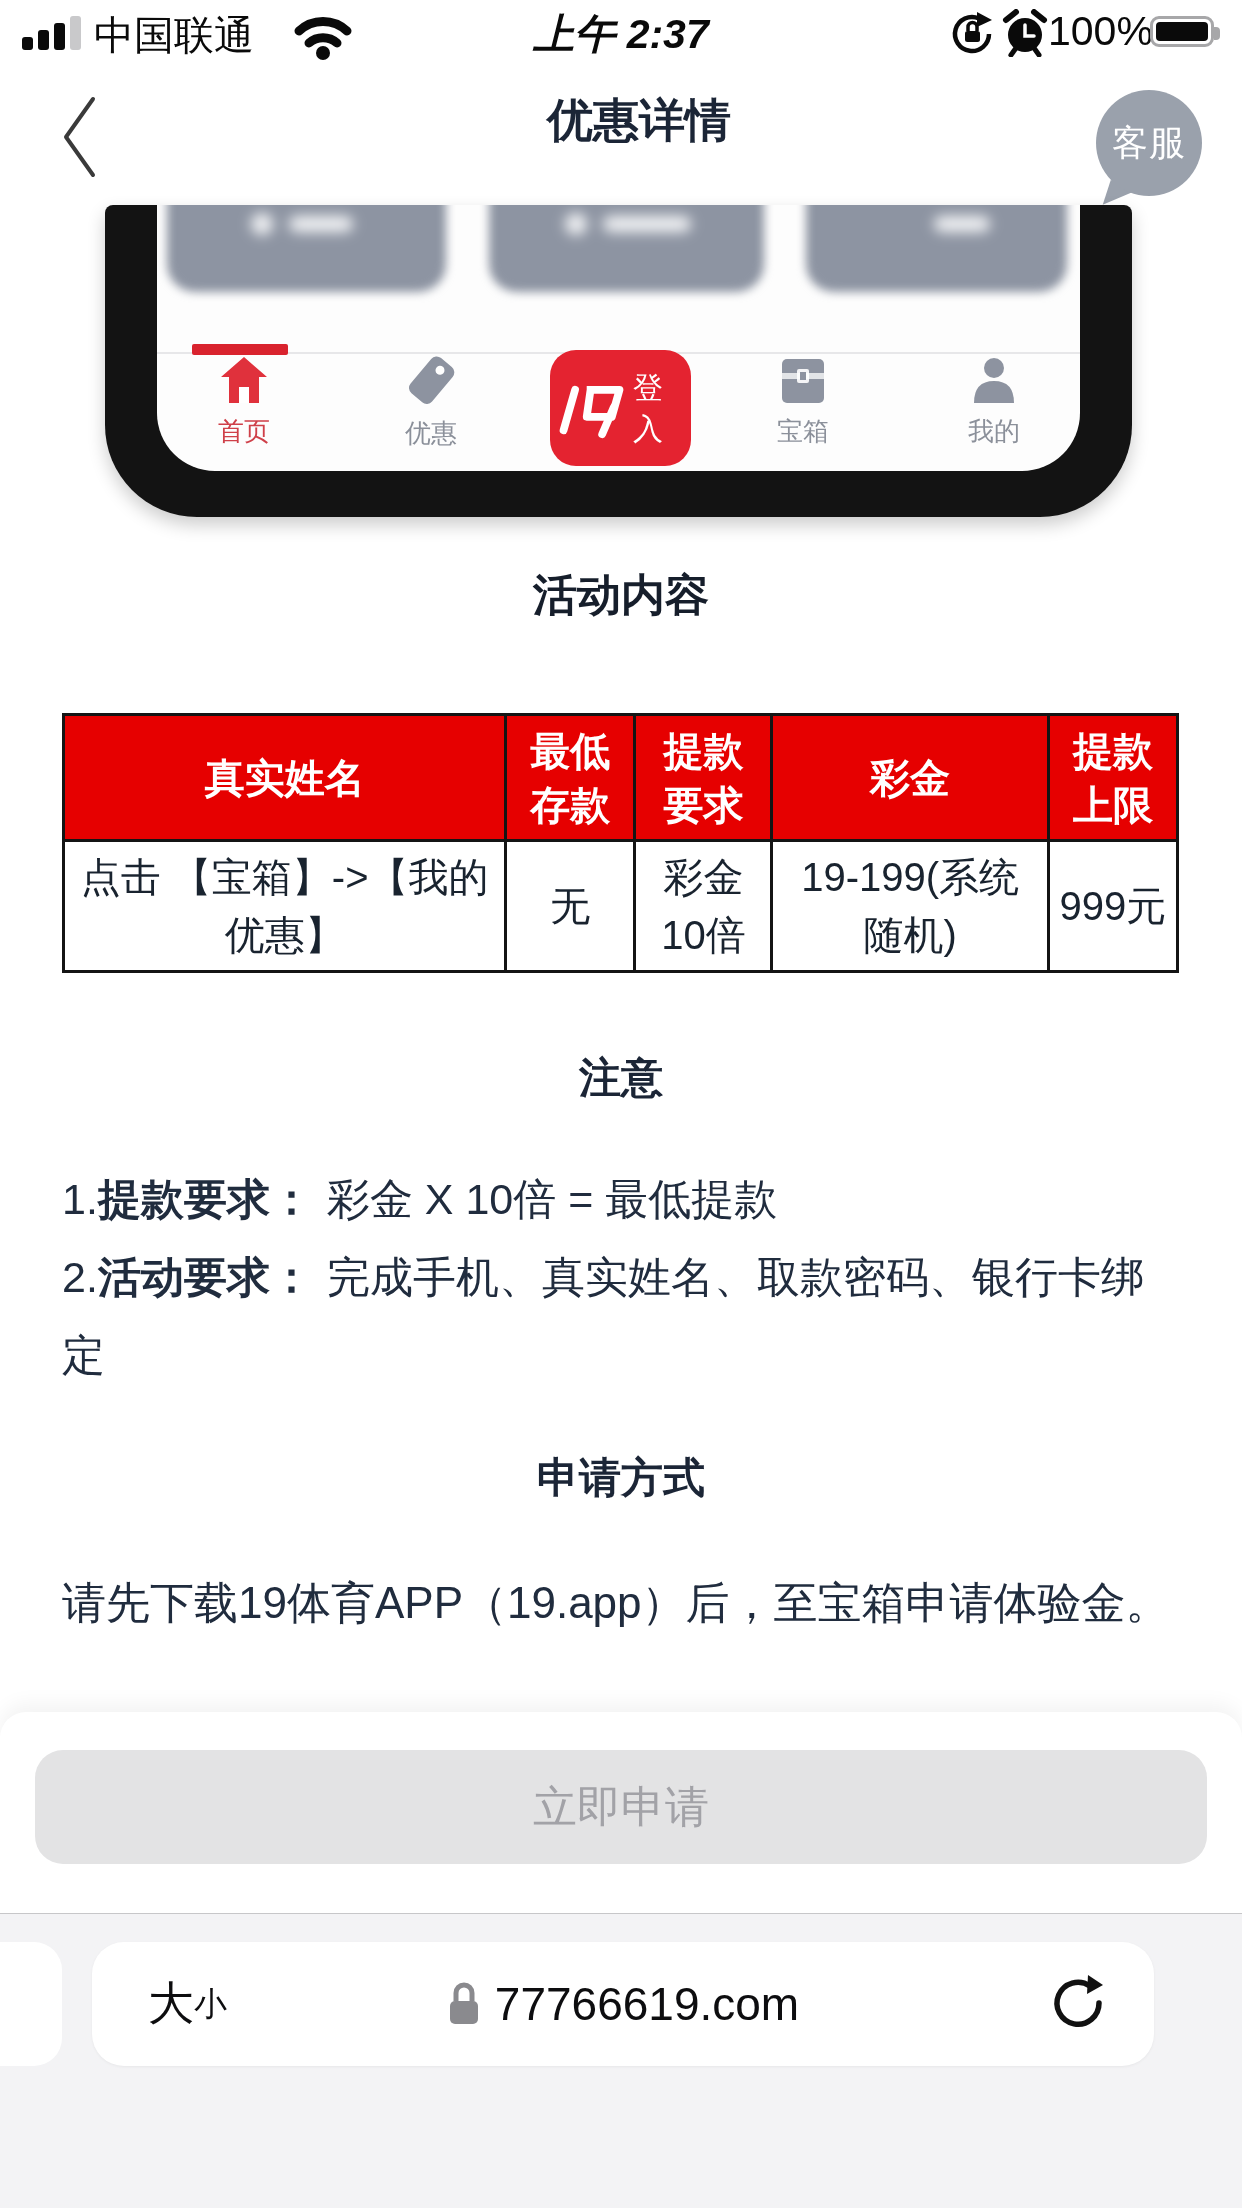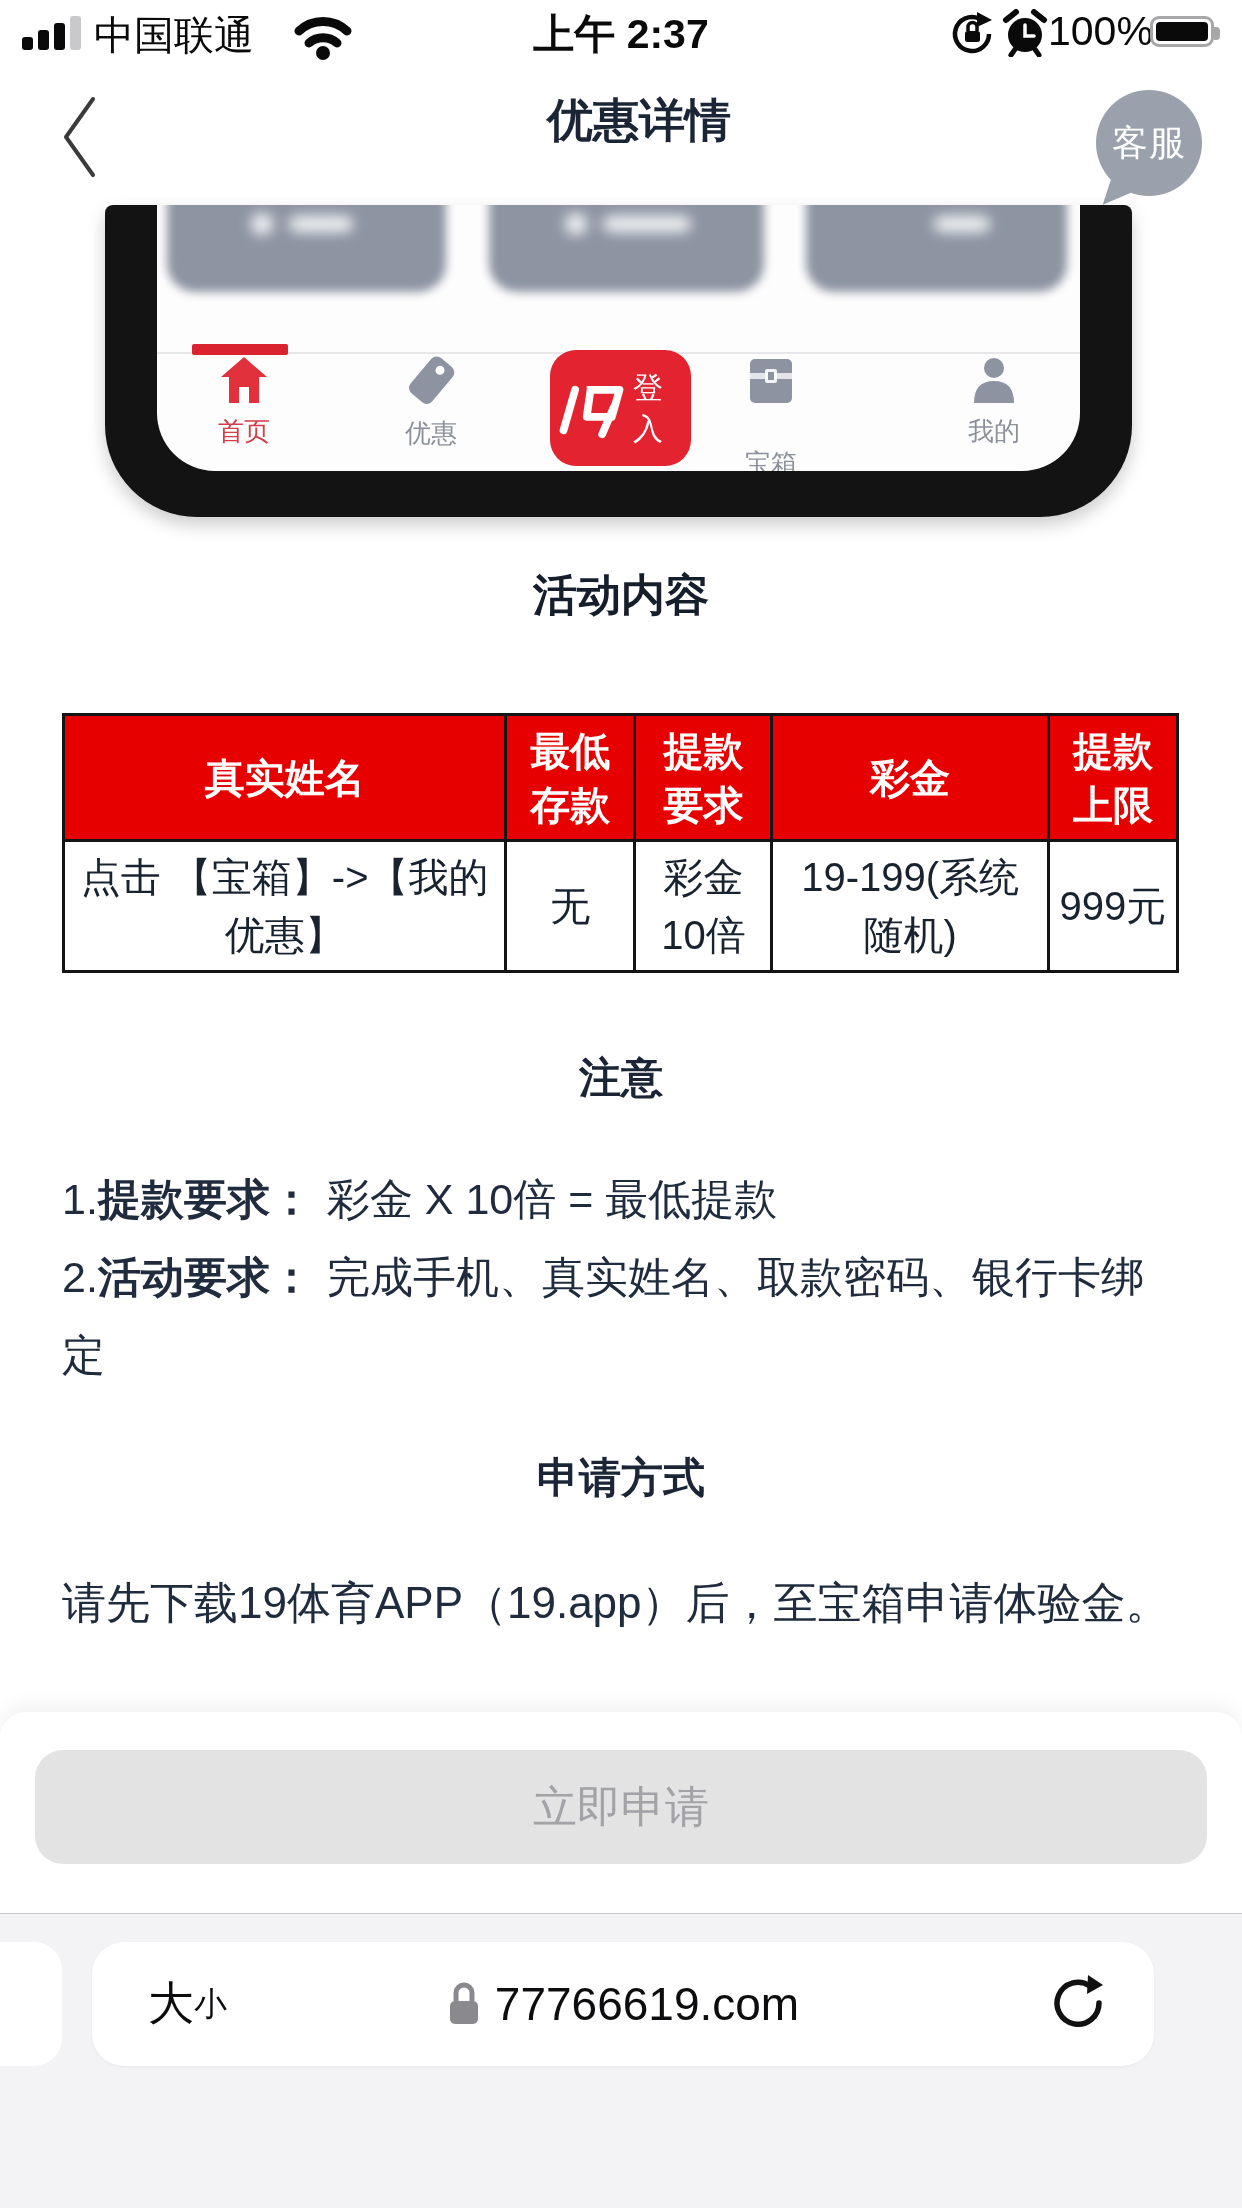--- a/index.html
+++ b/index.html
@@ -12,21 +12,21 @@
   .abs { position:absolute; }
 
   
   #status-bar { left:0; top:0; width:1242px; height:62px; background:#fff; }
   .sig-bars { left:22px; top:16px; width:62px; height:34px; display:flex; align-items:flex-end; gap:5px; }
   .sig-bars i { display:block; width:11px; border-radius:3px; background:#0a0a0a; }
   .sig-bars i:nth-child(1){height:13px;} .sig-bars i:nth-child(2){height:20px;}
   .sig-bars i:nth-child(3){height:27px;} .sig-bars i:nth-child(4){height:34px; background:#c9c9cb;}
   .carrier { left:94px; top:8px; font-size:40px; font-weight:500; color:#0a0a0a; }
   .wifi { left:292px; top:12px; }
-  .sb-time { left:0; top:7px; width:1242px; text-align:center; font-size:41px; font-weight:600; color:#0a0a0a; }
+  .sb-time { left:0; top:7px; width:1242px; text-align:center; font-size:41px; font-weight:600; color:#0a0a0a;font-style:italic; }
   .rot-lock { left:950px; top:12px; }
   .alarm { left:1002px; top:9px; }
   .batt-pct { left:1048px; top:8px; font-size:41px; color:#0a0a0a; }
   .battery { left:1150px; top:16px; width:64px; height:31px; border:3px solid #a7a7a9; border-radius:9px; }
   .battery .fill { position:absolute; left:3px; top:3px; right:3px; bottom:3px; background:#0a0a0a; border-radius:4px; }
   .battery .nub { position:absolute; right:-9px; top:8px; width:6px; height:13px; background:#a7a7a9; border-radius:0 4px 4px 0; }
 
   
   #nav-bar { left:0; top:62px; width:1242px; height:145px; background:#fff; }
   .back-btn { left:60px; top:30px; width:70px; height:90px; display:flex; align-items:center; }
@@ -185,21 +185,21 @@
 
     <div class="login-btn">
       <svg width="86" height="62" viewBox="0 0 86 62" style="margin-top:8px;">
         <line x1="26" y1="8" x2="14" y2="50" stroke="#ffffff" stroke-width="8" stroke-linecap="round"></line>
         <path d="M38,8 H72 L64,36 H38 L42,8" fill="none" stroke="#ffffff" stroke-width="8" stroke-linejoin="round"></path>
         <line x1="66" y1="26" x2="54" y2="54" stroke="#ffffff" stroke-width="8" stroke-linecap="round"></line>
       </svg>
       <span class="llabel">登入</span>
     </div>
 
-    <div class="tab-item" style="left:549px;gap:32px;">
+    <div class="tab-item" style="left:581px;">
       <svg width="54" height="50" viewBox="0 0 54 50">
         <rect x="6" y="4" width="42" height="44" rx="5" fill="#8d93a0"></rect>
         <rect x="6" y="18" width="42" height="6" fill="#ffffff" opacity="0.75"></rect>
         <rect x="21" y="14" width="12" height="14" rx="2" fill="#ffffff" opacity="0.9"></rect>
         <rect x="24" y="17" width="6" height="8" fill="#8d93a0"></rect>
       </svg>
       <span class="tlabel">宝箱</span>
     </div>
 
     <div class="tab-item" style="left:772px;">

